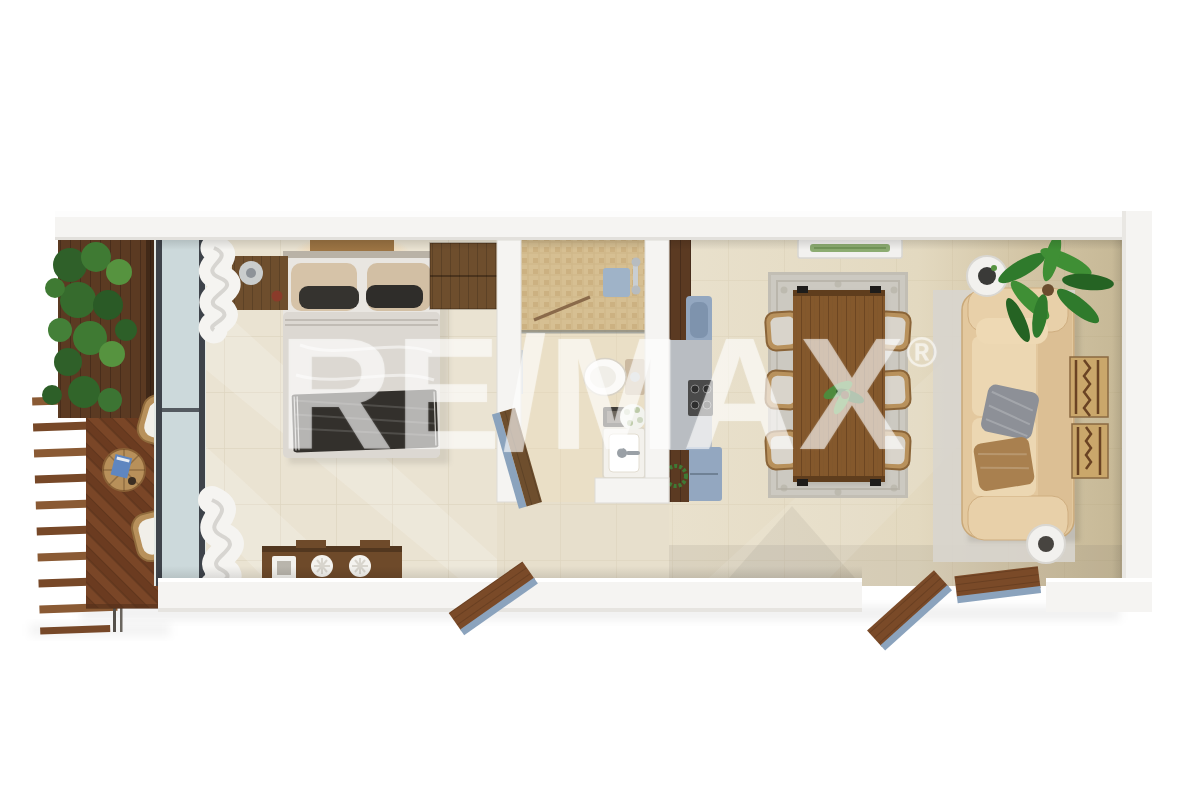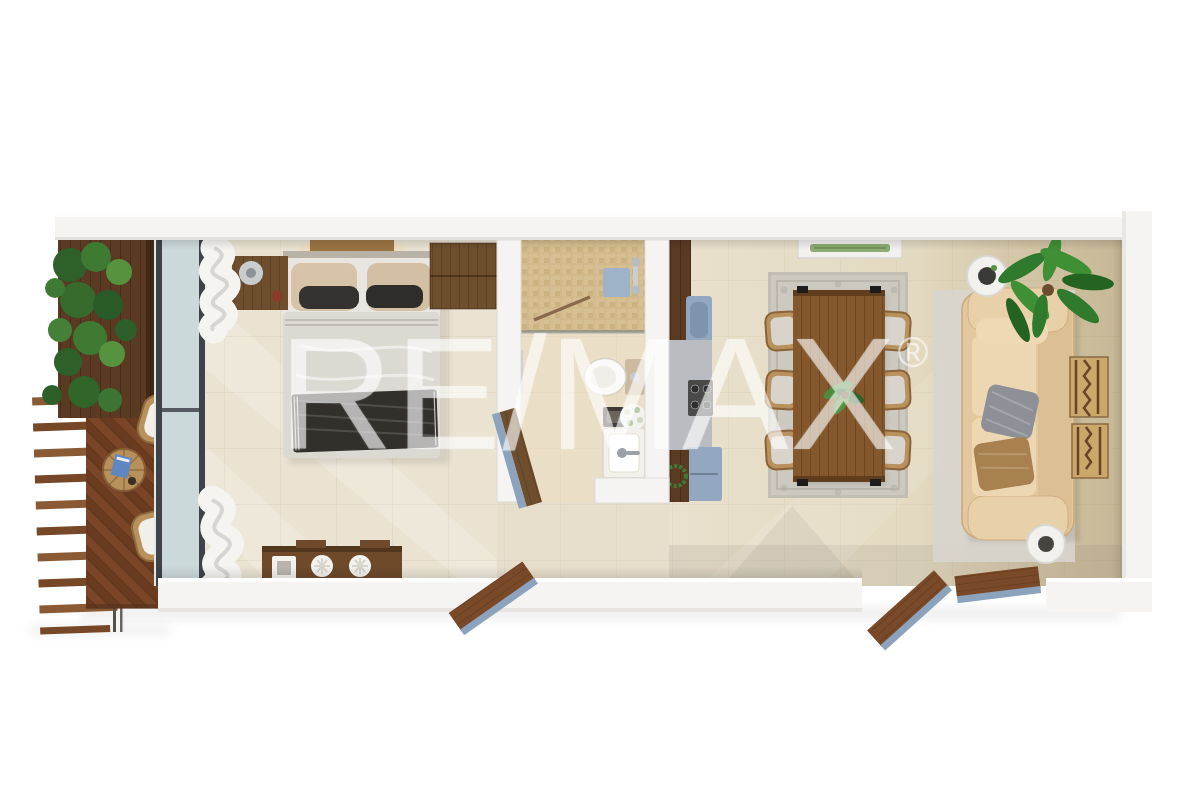--- a/index.html
+++ b/index.html
@@ -8,21 +8,21 @@
     background:var(--c-background,#ffffff);
     font-family:"Liberation Sans", sans-serif;
     overflow:hidden;
   }
   .stage{position:relative;width:1200px;height:800px;background:var(--c-background,#ffffff);}
   .stage svg{position:absolute;left:0;top:0;}
   .watermark{
     position:absolute;
     left:278px;top:314px;
     font-family:"Liberation Sans", sans-serif;
-    font-weight:400;
+    font-weight:700;
     font-size:160px;
     line-height:1;
     letter-spacing:1px;
     color:var(--c-watermark,rgba(255,255,255,0.52));
     text-shadow:0 0 2px rgba(255,255,255,0.25);
     user-select:none;
     white-space:nowrap;
   }
   .watermark .reg{
     font-size:42px;

